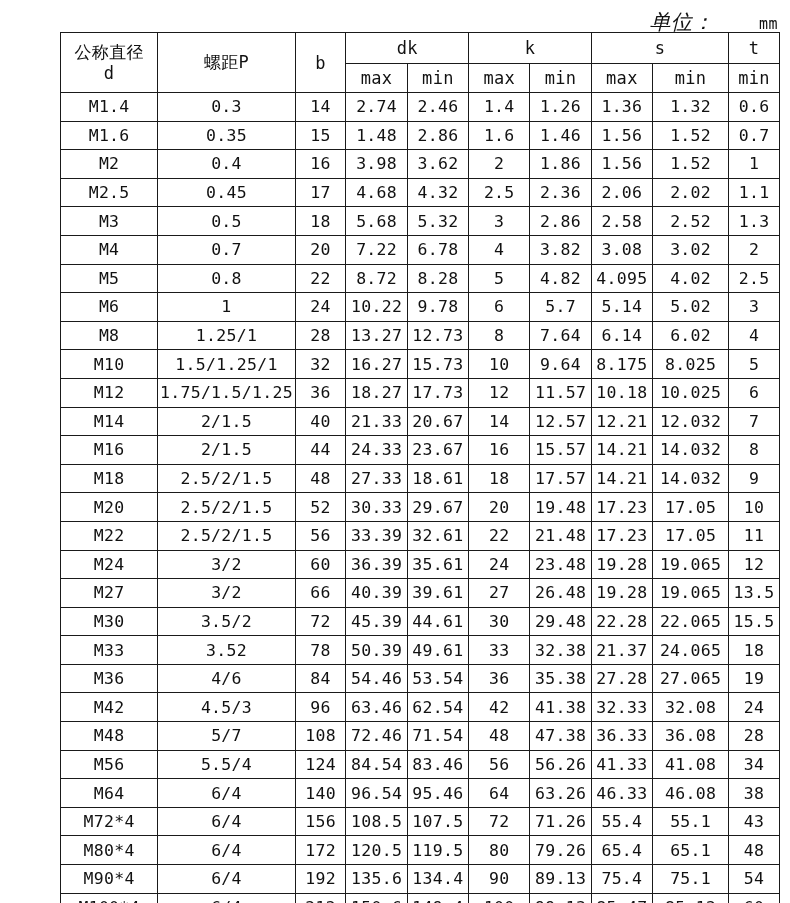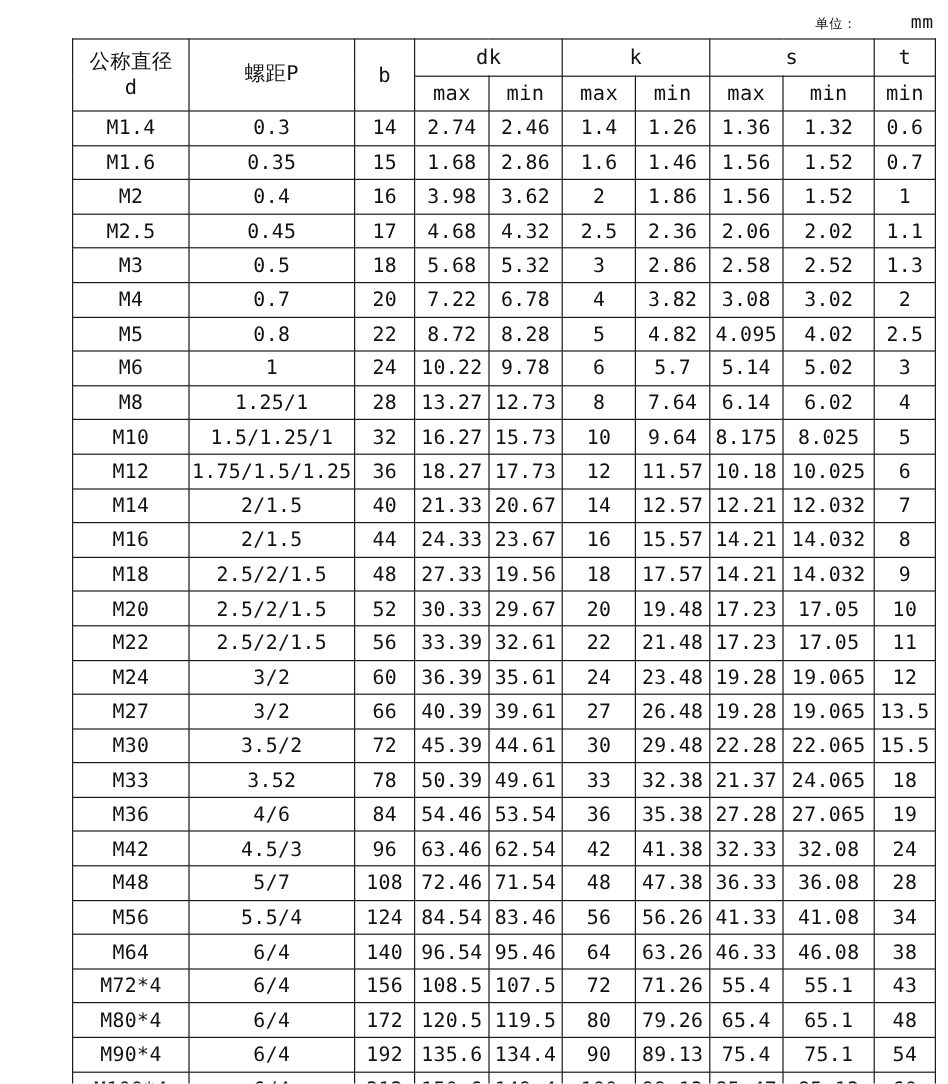--- a/index.html
+++ b/index.html
@@ -26,21 +26,22 @@
     left: 0;
     top: 8px;
     width: 778px;
     text-align: right;
     font-size: 17px;
     letter-spacing: 0.5px;
     white-space: nowrap;
   }
   .unit-cn {
     font-family: "DejaVu Sans", "Liberation Sans", sans-serif;
-    font-size: 11px;
+    font-size: 21px;
+    font-style: italic;
   }
   .unit-mm {
     font-family: "DejaVu Sans Mono", "Liberation Mono", monospace;
     font-size: 15px;
     padding-left: 45px;
   }
   .table-wrap {
     position: absolute;
     left: 60px;
     top: 32px;
@@ -152,21 +153,21 @@
             <td>1.4</td>
             <td>1.26</td>
             <td>1.36</td>
             <td>1.32</td>
             <td>0.6</td>
           </tr>
           <tr>
             <td class="dia">M1.6</td>
             <td>0.35</td>
             <td>15</td>
-            <td>1.68</td>
+            <td>1.48</td>
             <td>2.86</td>
             <td>1.6</td>
             <td>1.46</td>
             <td>1.56</td>
             <td>1.52</td>
             <td>0.7</td>
           </tr>
           <tr>
             <td class="dia">M2</td>
             <td>0.4</td>
@@ -297,21 +298,21 @@
             <td>15.57</td>
             <td>14.21</td>
             <td>14.032</td>
             <td>8</td>
           </tr>
           <tr>
             <td class="dia">M18</td>
             <td>2.5/2/1.5</td>
             <td>48</td>
             <td>27.33</td>
-            <td>19.56</td>
+            <td>18.61</td>
             <td>18</td>
             <td>17.57</td>
             <td>14.21</td>
             <td>14.032</td>
             <td>9</td>
           </tr>
           <tr>
             <td class="dia">M20</td>
             <td>2.5/2/1.5</td>
             <td>52</td>

